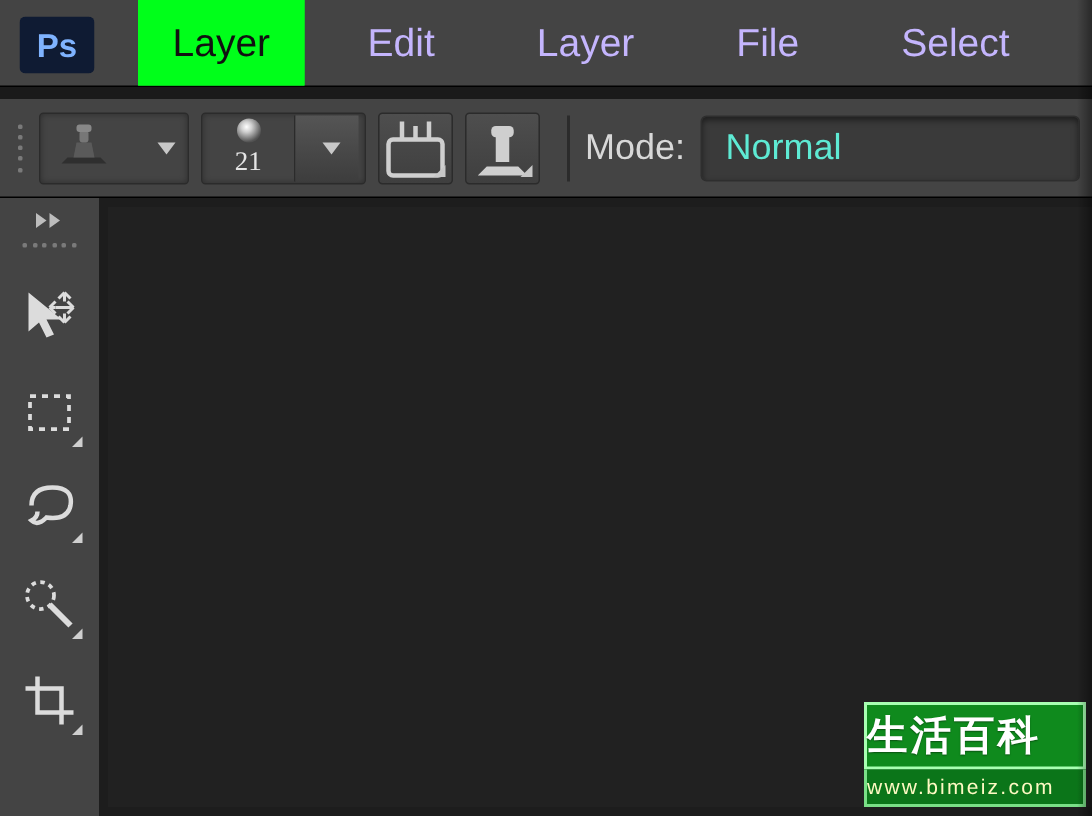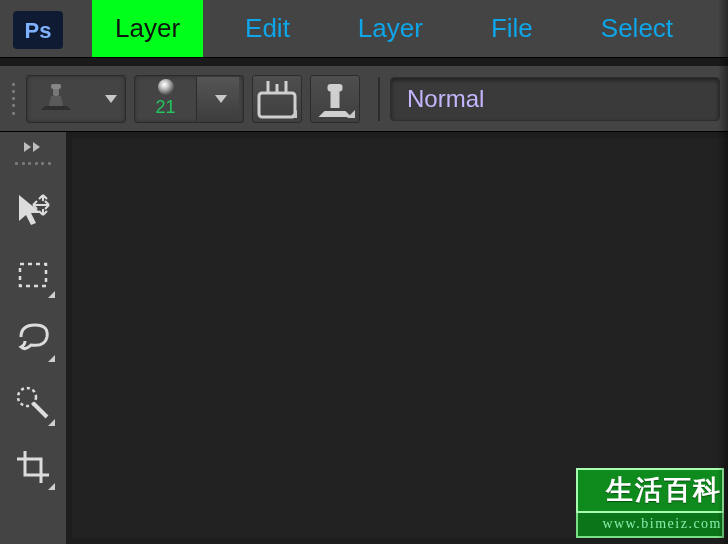--- a/index.html
+++ b/index.html
@@ -24,21 +24,21 @@
   .ps-logo {
     width: 60px;
     height: 40px;
     margin-right: 20px;
     display: flex;
     align-items: flex-end;
     justify-content: center;
   }
   .ps-logo svg { width: 50px; height: 38px; }
   .menu-item {
-    color: #0ea5e9;
+    color: #c4b5fd;
     font-size: 26px;
     padding: 10px 18px;
     margin: 0 16px;
     cursor: pointer;
     font-weight: 400;
   }
   .menu-item.highlight {
     background: #00ff1a;
     color: #111;
     border: 3px solid #00ff1a;
@@ -89,21 +89,21 @@
     flex-direction: column;
     align-items: center;
     justify-content: center;
     border-right: 1px solid #2b2b2b;
   }
   .brush-dot {
     width: 16px; height: 16px; border-radius: 50%;
     background: radial-gradient(circle at 40% 35%, #fff 0%, #cfcfcf 25%, #555 70%, #333 100%);
     margin-bottom: 2px;
   }
-  .brush-size { color: #22c55e; font-size: 18px; }
+  .brush-size { color: #e5e5e5; font-size: 18px; font-family: Liberation Serif, serif; }
   .brush-dd {
     width: 42px; height: 44px; display: flex; align-items: center; justify-content: center;
     background: linear-gradient(#555,#3d3d3d);
   }
 
   .flyout-btn {
     width: 50px; height: 48px;
     border: 1px solid #2b2b2b;
     border-radius: 3px;
     background: linear-gradient(#4e4e4e,#3f3f3f);
@@ -114,21 +114,21 @@
   .flyout-btn .corner { position: absolute; right: 4px; bottom: 4px; width: 0; height: 0; border-left: 8px solid transparent; border-bottom: 8px solid #c8c8c8; }
 
   .divider-v { width: 2px; height: 44px; background: #2b2b2b; margin: 0 10px; }
   .mode-label { color: #d8d8d8; font-size: 24px; margin-right: 10px; }
   .mode-select {
     flex: 1 1 auto;
     height: 44px;
     border: 1px solid #2e2e2e;
     border-radius: 4px;
     background: #3a3a3a;
-    color: #c4b5fd;
+    color: #5eead4;
     font-size: 24px;
     display: flex;
     align-items: center;
     padding: 0 16px;
     min-width: 180px;
     box-shadow: inset 0 2px 4px rgba(0,0,0,0.5);
   }
 
   
   .workspace {
@@ -175,42 +175,41 @@
     margin: 6px 0 6px 6px;
     position: relative;
   }
 
   
   .watermark {
     position: absolute;
     right: 4px;
     bottom: 6px;
     width: 148px;
-    text-align: right;
+    text-align: left;
     font-family: Arial, sans-serif;
   }
   .wm-top {
     background: #0f8a1d;
     border: 2px solid #a8ffb2;
     color: #fff;
     font-size: 27px;
     font-weight: 700;
     letter-spacing: 2px;
     padding: 2px 0 3px;
     text-shadow: 0 1px 1px rgba(0,0,0,.4);
   }
   .wm-bot {
     background: #0b7519;
-    color: #86efac;
+    color: #fef9c3;
     font-size: 14px;
     letter-spacing: 1.5px;
     padding: 3px 0 4px;
     border: 2px solid #7adf87;
     border-top: none;
-    font-family: Liberation Serif, serif;
   }
 
   
   .right-fade {
     position: absolute;
     right: 0; top: 0; bottom: 0; width: 10px;
     background: linear-gradient(to left, rgba(0,0,0,.4), transparent);
     pointer-events: none;
   }
 </style>
@@ -276,20 +275,21 @@
     <svg viewBox="0 0 32 32">
       <path d="M5 28 L27 28 L23 24 L9 24 Z" fill="#cfcfcf"></path>
       <rect x="13" y="10" width="6" height="12" fill="#cfcfcf"></rect>
       <rect x="11" y="6" width="10" height="5" rx="2" fill="#cfcfcf"></rect>
     </svg>
     <span class="corner"></span>
   </div>
 
   <div class="divider-v"></div>
 
+  <div class="mode-label">Mode:</div>
   <div class="mode-select">
     <span>Normal</span>
   </div>
 </div>
 
 <div class="workspace">
   <div class="tools-col">
     <div class="tools-expand">
       <span class="arr"></span>
       <span class="arr"></span>

